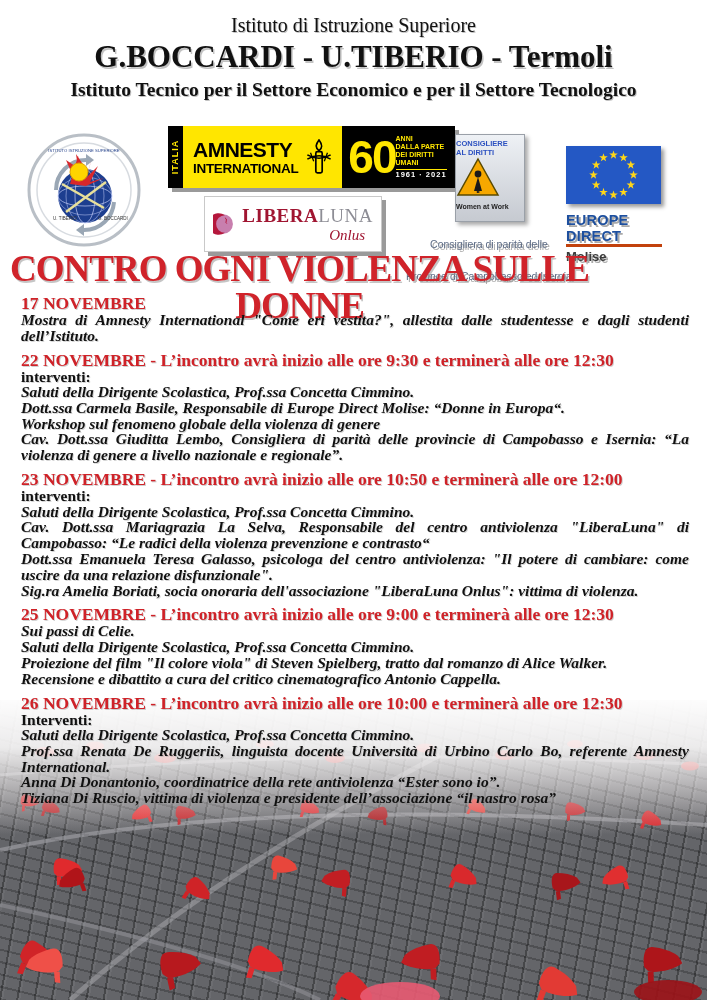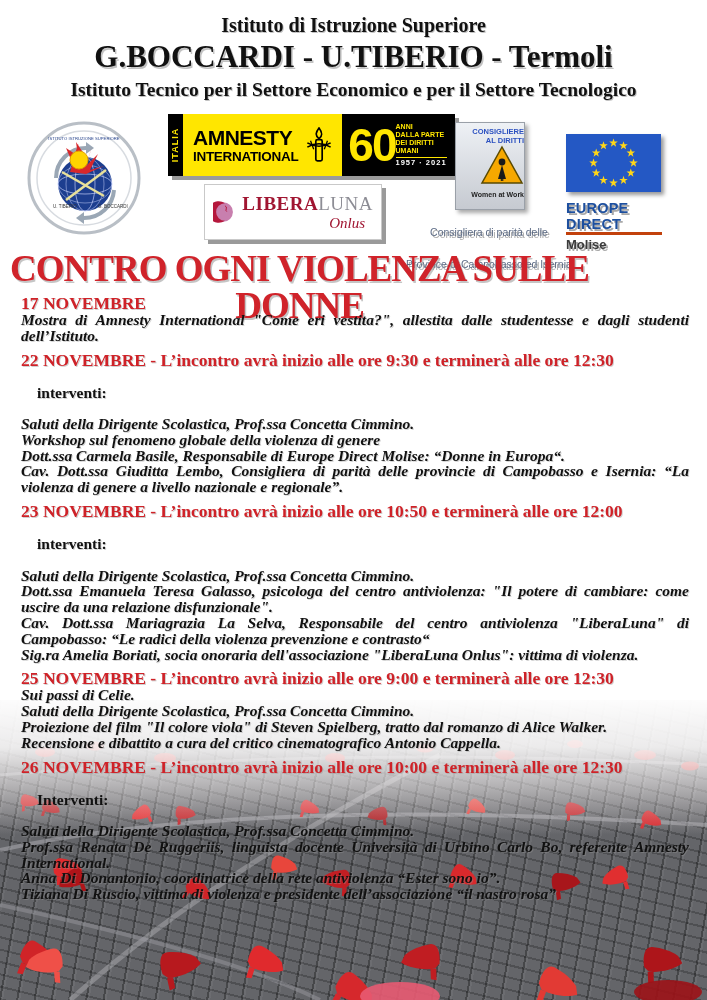--- a/index.html
+++ b/index.html
@@ -1,24 +1,24 @@
 <!DOCTYPE html>
 <html><head>
 <meta charset="utf-8">
 <style>
   html,body{margin:0;padding:0;background:#e9e9e9;}
   .poster{position:relative;width:707px;height:1000px;margin:0 auto;background:#ffffff;
     overflow:hidden;font-family:"Liberation Serif",serif;}
   
   .header{position:absolute;top:14px;left:0;width:707px;text-align:center;color:#111;z-index:3;}
-  .h-line1{font-size:20px;font-weight:bold;text-shadow:1px 1px 0 rgba(120,120,120,.45);}
+  .h-line1{font-size:20px;font-weight:normal;text-shadow:1px 1px 0 rgba(120,120,120,.45);}
   .h-line2{font-size:31px;font-weight:bold;margin-top:2px;text-shadow:1.5px 1.5px 0 rgba(120,120,120,.45);}
   .h-line3{font-size:19.5px;font-weight:bold;margin-top:4px;text-shadow:1px 1px 0 rgba(120,120,120,.45);}
   
-  .logos{position:absolute;top:112px;left:0;width:707px;height:140px;z-index:3;}
+  .logos{position:absolute;top:124px;left:0;width:707px;height:140px;z-index:3;}
   .school-logo{position:absolute;left:26px;top:8px;width:116px;height:116px;}
   .amnesty{position:absolute;left:168px;top:2px;height:62px;display:flex;box-shadow:4px 4px 0 #9a9a9a;}
   .am-italia{background:#000;color:#ffe600;display:flex;align-items:center;justify-content:center;
     width:15px;font-family:"Liberation Sans",sans-serif;font-weight:bold;font-size:9px;}
   .am-italia span{transform:rotate(-90deg);letter-spacing:1px;}
   .am-yellow{background:#ffe600;display:flex;align-items:center;gap:8px;padding:0 10px;}
   .am-name{font-family:"Liberation Sans",sans-serif;font-weight:bold;color:#000;line-height:1;text-align:left;}
   .am-name .l1{font-size:21px;letter-spacing:-.5px;}
   .am-name .l2{font-size:13.5px;letter-spacing:-.3px;margin-top:2px;}
   .am-black{background:#000;color:#ffe600;display:flex;align-items:center;padding:2px 8px 2px 6px;}
@@ -27,41 +27,41 @@
   .am-years{border-top:1px solid #ffe600;margin-top:2px;padding-top:1px;font-size:7.5px;letter-spacing:1px;color:#fff;}
   .liberaluna{position:absolute;left:204px;top:72px;width:178px;height:56px;background:#fff;
     border:1px solid #c9c9c9;box-shadow:4px 4px 0 #9a9a9a;display:flex;align-items:center;gap:9px;padding:1px 8px;box-sizing:border-box;}
   .ll-text{line-height:1;}
   .ll-name{font-size:19px;letter-spacing:.5px;}
   .ll-libera{color:#a01531;font-weight:bold;}
   .ll-luna{color:#8d8d95;}
   .ll-onlus{font-style:italic;color:#a01531;font-size:15px;text-align:right;margin-top:3px;margin-right:8px;}
   .consigliere{position:absolute;left:455px;top:10px;width:68px;height:86px;
     background:linear-gradient(#eef1f5,#c6cad1);border:1px solid #9aa0a8;box-shadow:3px 3px 4px #aaa;
-    text-align:right;font-family:"Liberation Sans",sans-serif;}
+    text-align:left;font-family:"Liberation Sans",sans-serif;}
   .cons-title{color:#2b50c0;font-weight:bold;font-size:7.5px;line-height:1.2;padding-top:4px;}
   .cons-caption{color:#222;font-weight:bold;font-size:7px;margin-top:2px;}
   .cons-texts{position:absolute;left:400px;top:104px;width:178px;text-align:center;
     font-family:"Liberation Sans",sans-serif;color:#5d6c86;font-size:10.5px;line-height:1.55;}
   .cons-texts span{background:rgba(255,255,255,.0);text-shadow:2px 2px 0 #a9a9a9;padding:8px 2px;display:inline-block;}
   .eu{position:absolute;left:566px;top:22px;width:96px;font-family:"Liberation Sans",sans-serif;}
   .eu-flag{display:block;box-shadow:3px 3px 4px #999;}
   .eu-label{color:#1d4f9e;font-weight:bold;font-size:14.5px;letter-spacing:.2px;margin-top:8px;
     border-bottom:3px solid #c2410c;display:inline-block;text-shadow:2px 2px 0 #a9a9a9;}
   .eu-region{color:#3a3a3a;font-weight:bold;font-size:13px;margin-top:2px;text-shadow:2px 2px 0 #a9a9a9;}
   
   .main-title{position:absolute;top:250px;left:0;width:599px;text-align:center;z-index:3;
     color:#d0232a;font-size:37px;font-weight:bold;letter-spacing:-1px;line-height:1;
     text-shadow:1.5px 1.5px 0 rgba(140,140,140,.5);}
   
   .sections{position:absolute;top:294px;left:21px;width:668px;z-index:3;}
   .ev{margin-bottom:7px;}
   .ev-h{margin:0;color:#cf2228;font-size:17.5px;font-weight:bold;line-height:18px;
     text-shadow:1px 1px 0 rgba(150,150,150,.45);}
-  .ev-intro{margin:16px;color:#111;font-size:15.5px;font-weight:bold;line-height:15.5px;
+  .ev-intro{margin:0;color:#111;font-size:15.5px;font-weight:bold;line-height:15.5px;
     text-shadow:1px 1px 0 rgba(150,150,150,.4);}
   .ev-line{margin:0;color:#111;font-size:15.5px;font-weight:bold;font-style:italic;
     line-height:15.8px;text-align:justify;text-shadow:1px 1px 0 rgba(150,150,150,.4);}
   
   .photo{position:absolute;left:0;top:700px;width:707px;height:300px;z-index:1;
     background-color:#646569;
     background-image:
       repeating-linear-gradient(100deg, rgba(0,0,0,.30) 0 2px, rgba(255,255,255,.05) 2px 4px, transparent 4px 17px),
       repeating-linear-gradient(14deg, rgba(0,0,0,.22) 0 2px, transparent 2px 12px);}
   .photo svg{position:absolute;left:0;top:0;}
@@ -121,21 +121,21 @@
           <path d="M4,13 L7,21 M17,21 L20,13" stroke="#000" stroke-width="1.2"></path>
         </svg>
       </div>
       <div class="am-black">
         <div class="am-60">60</div>
         <div class="am-tag">
           <div>ANNI</div>
           <div>DALLA PARTE</div>
           <div>DEI DIRITTI</div>
           <div>UMANI</div>
-          <div class="am-years">1957 · 2021</div>
+          <div class="am-years">1961 · 2021</div>
         </div>
       </div>
     </div>
 
     <div class="liberaluna">
       <svg width="46" height="46" viewBox="0 0 46 46">
         <circle cx="23" cy="23" r="22" fill="#c87fae"></circle>
         <path d="M27,3 a20,20 0 1 0 0,40 a24.5,24.5 0 1 1 0,-40 Z" fill="#b5173c"></path>
         <path d="M27,9 q5,2 3,7 q-2,4 1,6" fill="none" stroke="#b5173c" stroke-width="2.2"></path>
       </svg>
@@ -193,31 +193,31 @@
 
     <section class="ev">
       <h3 class="ev-h">17 NOVEMBRE</h3>
       <p class="ev-line">Mostra di Amnesty International "Come eri vestita?", allestita dalle studentesse e dagli studenti dell’Istituto.</p>
     </section>
 
     <section class="ev">
       <h3 class="ev-h">22 NOVEMBRE - L’incontro avrà inizio alle ore 9:30 e terminerà alle ore 12:30</h3>
       <p class="ev-intro">interventi:</p>
       <p class="ev-line">Saluti della Dirigente Scolastica, Prof.ssa Concetta Cimmino.</p>
+      <p class="ev-line">Dott.ssa Carmela Basile, Responsabile di Europe Direct Molise: “Donne in Europa“.</p>
       <p class="ev-line">Workshop sul fenomeno globale della violenza di genere</p>
-      <p class="ev-line">Dott.ssa Carmela Basile, Responsabile di Europe Direct Molise: “Donne in Europa“.</p>
       <p class="ev-line">Cav. Dott.ssa Giuditta Lembo, Consigliera di parità delle provincie di Campobasso e Isernia: “La violenza di genere a livello nazionale e regionale”.</p>
     </section>
 
     <section class="ev">
       <h3 class="ev-h">23 NOVEMBRE - L’incontro avrà inizio alle ore 10:50 e terminerà alle ore 12:00</h3>
       <p class="ev-intro">interventi:</p>
       <p class="ev-line">Saluti della Dirigente Scolastica, Prof.ssa Concetta Cimmino.</p>
+      <p class="ev-line">Cav. Dott.ssa Mariagrazia La Selva, Responsabile del centro antiviolenza "LiberaLuna" di Campobasso: “Le radici della violenza prevenzione e contrasto“</p>
       <p class="ev-line">Dott.ssa Emanuela Teresa Galasso, psicologa del centro antiviolenza: "Il potere di cambiare: come uscire da una relazione disfunzionale".</p>
-      <p class="ev-line">Cav. Dott.ssa Mariagrazia La Selva, Responsabile del centro antiviolenza "LiberaLuna" di Campobasso: “Le radici della violenza prevenzione e contrasto“</p>
       <p class="ev-line">Sig.ra Amelia Boriati, socia onoraria dell'associazione "LiberaLuna Onlus": vittima di violenza.</p>
     </section>
 
     <section class="ev">
       <h3 class="ev-h">25 NOVEMBRE - L’incontro avrà inizio alle ore 9:00 e terminerà alle ore 12:30</h3>
       <p class="ev-line">Sui passi di Celie.</p>
       <p class="ev-line">Saluti della Dirigente Scolastica, Prof.ssa Concetta Cimmino.</p>
       <p class="ev-line">Proiezione del film "Il colore viola" di Steven Spielberg, tratto dal romanzo di Alice Walker.</p>
       <p class="ev-line">Recensione e dibattito a cura del critico cinematografico Antonio Cappella.</p>
     </section>

